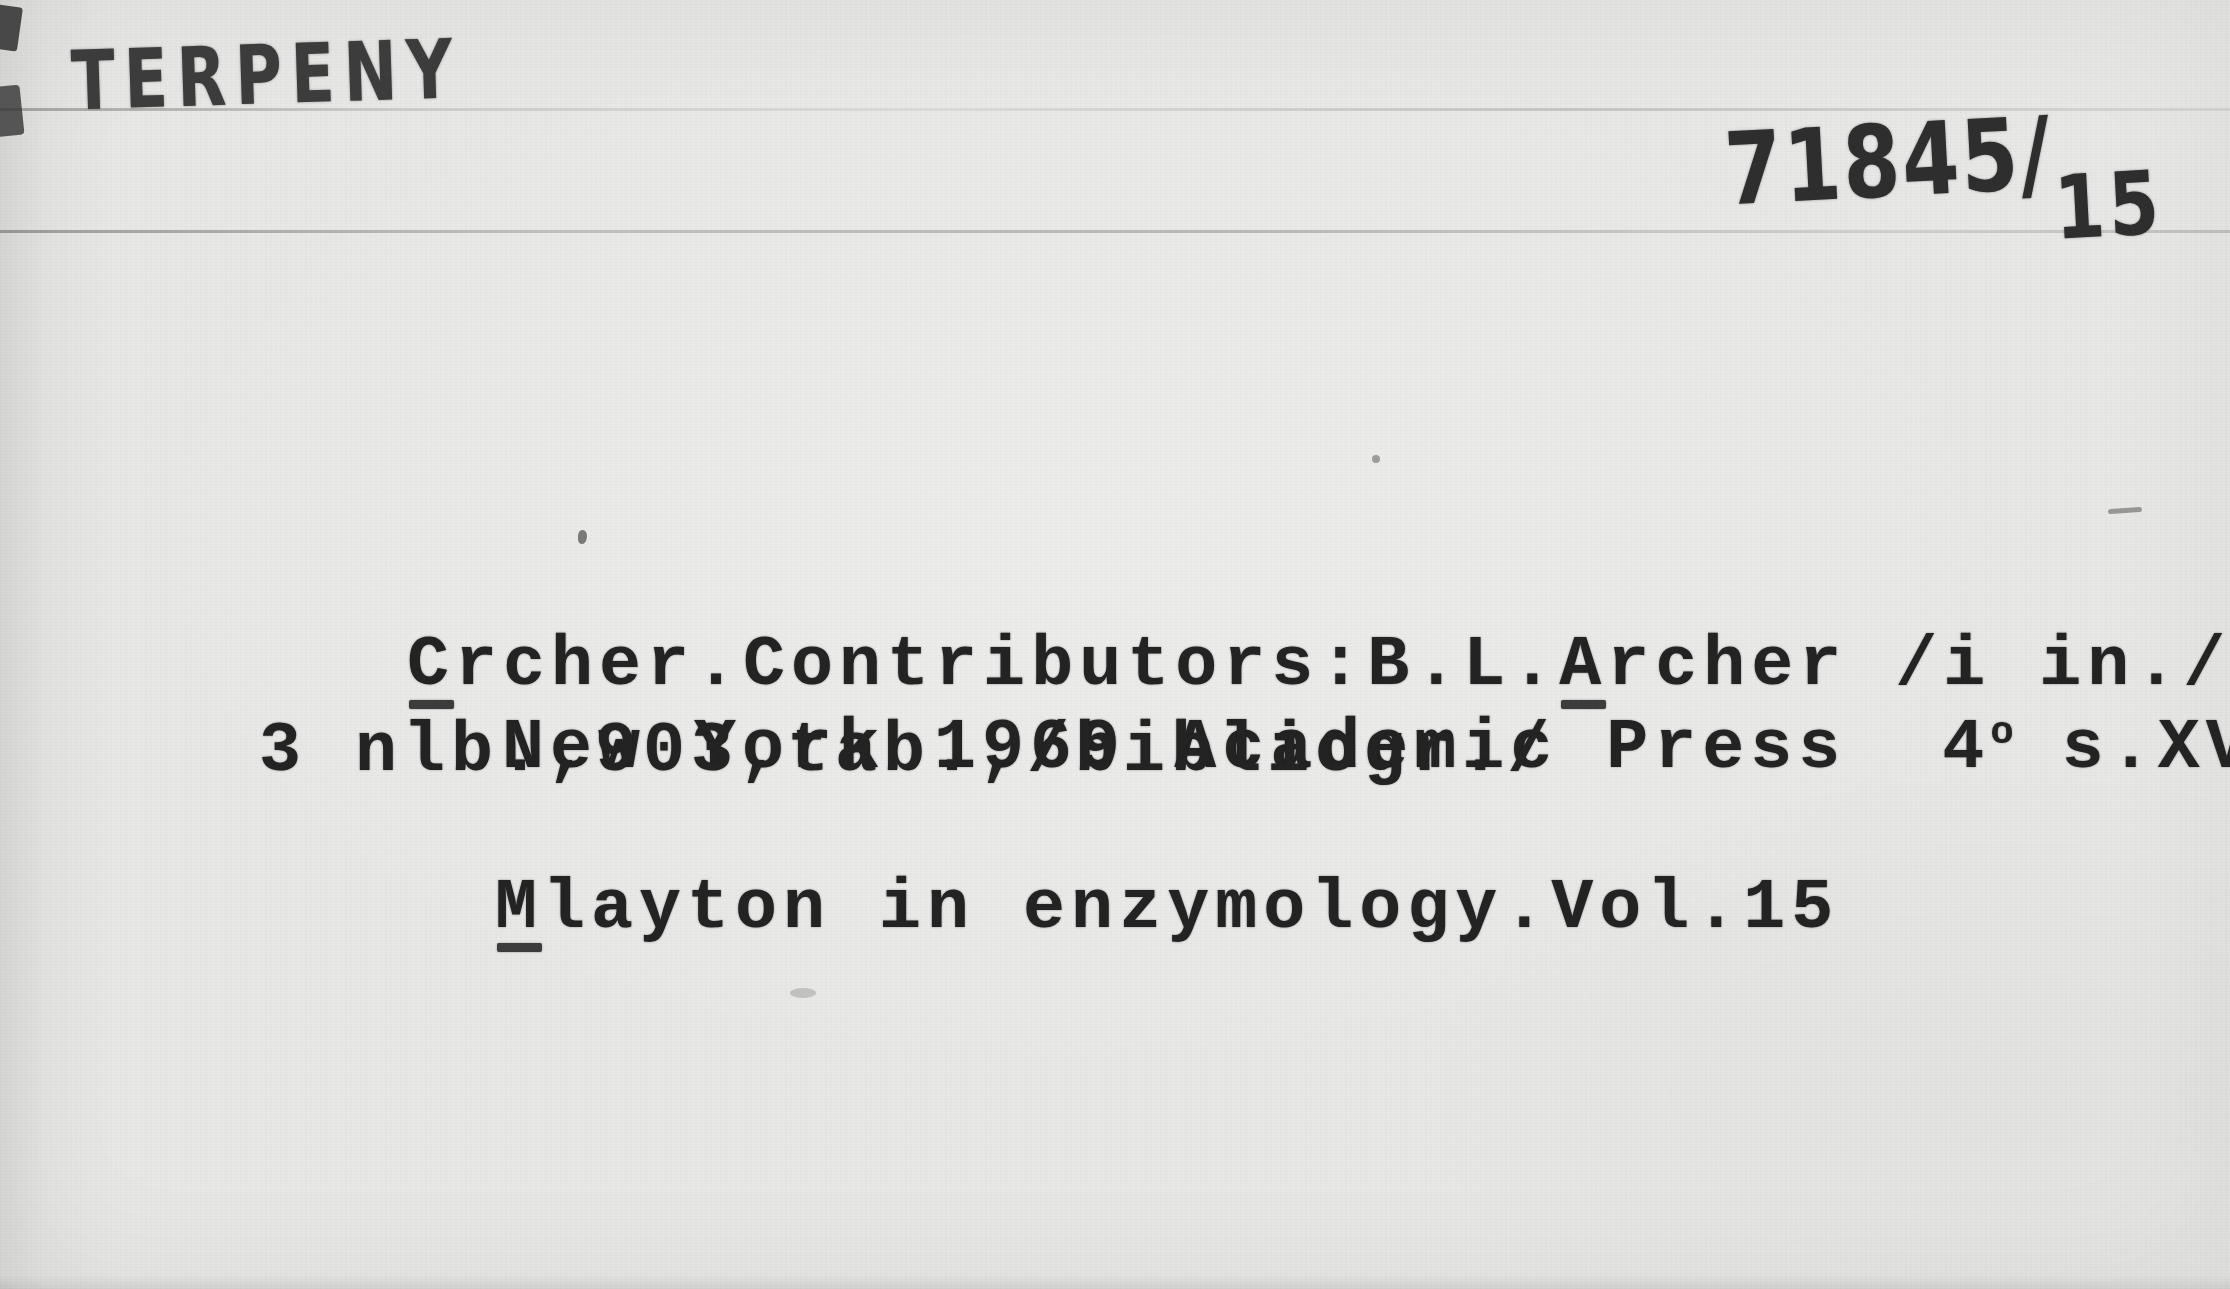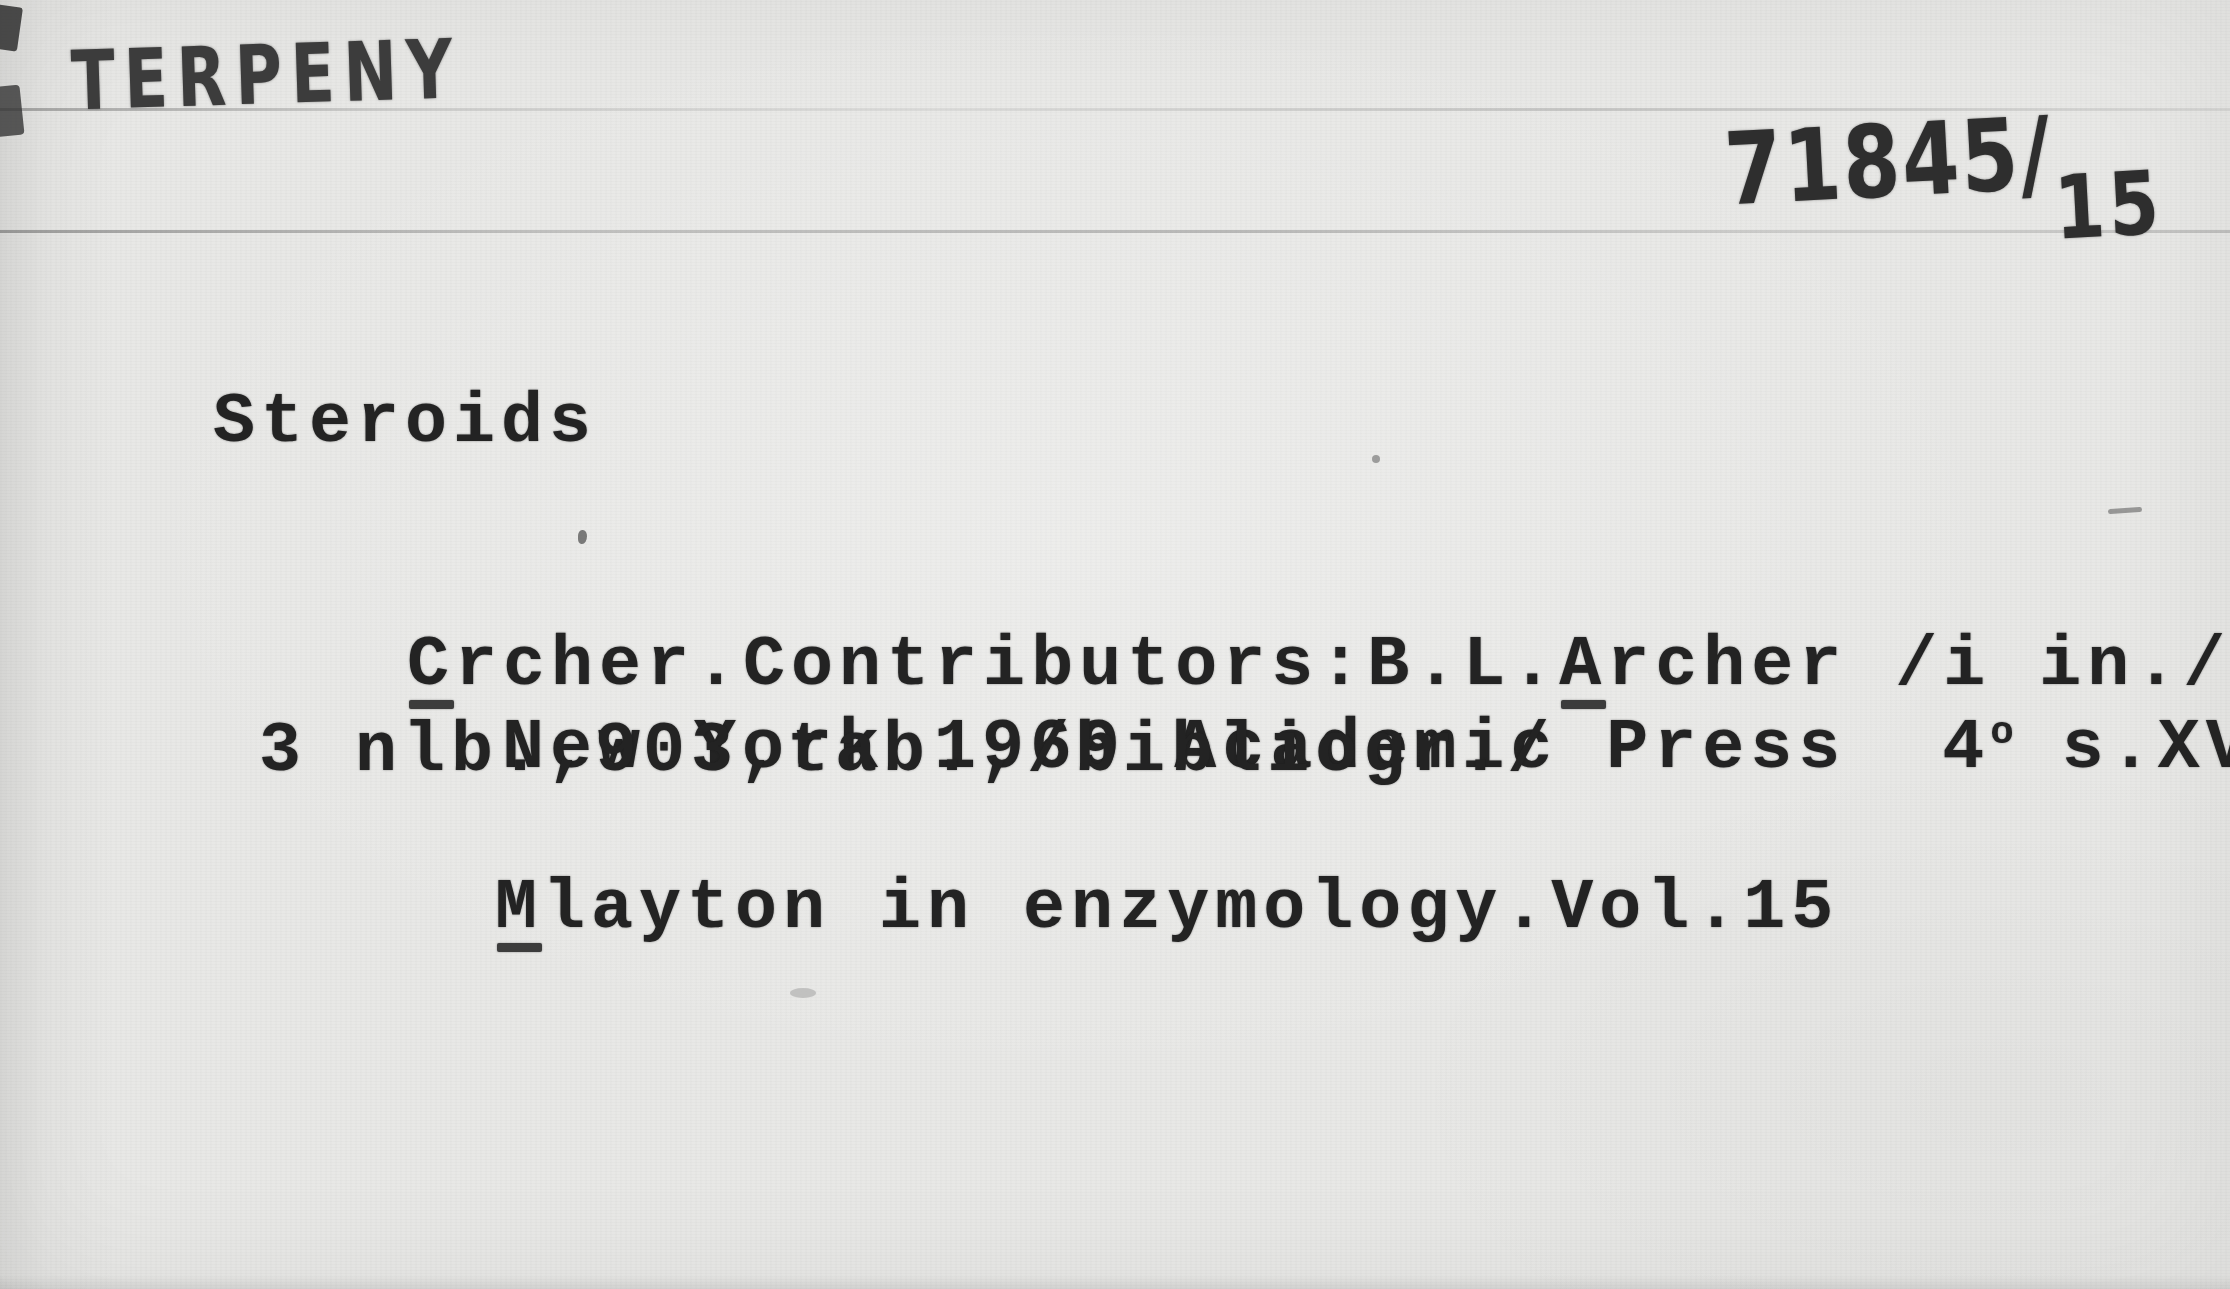--- a/index.html
+++ b/index.html
@@ -154,21 +154,20 @@
 
   <div class="rule rule-1"></div>
   <div class="rule rule-2"></div>
 
   <div class="heading">TERPENY</div>
 
   <div class="catalog-number">
     <span class="num-main">71845/</span><span class="num-sub">15</span>
   </div>
 
-  <div class="typed-line line-1">Steroids</div>
 
 
   <div class="typed-line line-3">
     <span class="fl">C</span><span>rcher.Contributors:B.L.</span><span class="fl">A</span><span>rcher /i in./.</span>
   </div>
 
   <div class="typed-line line-4">
     <span>New York 1969 Academic Press  4</span><span class="sup">o</span><span> s.XVIII</span>
   </div>
 

